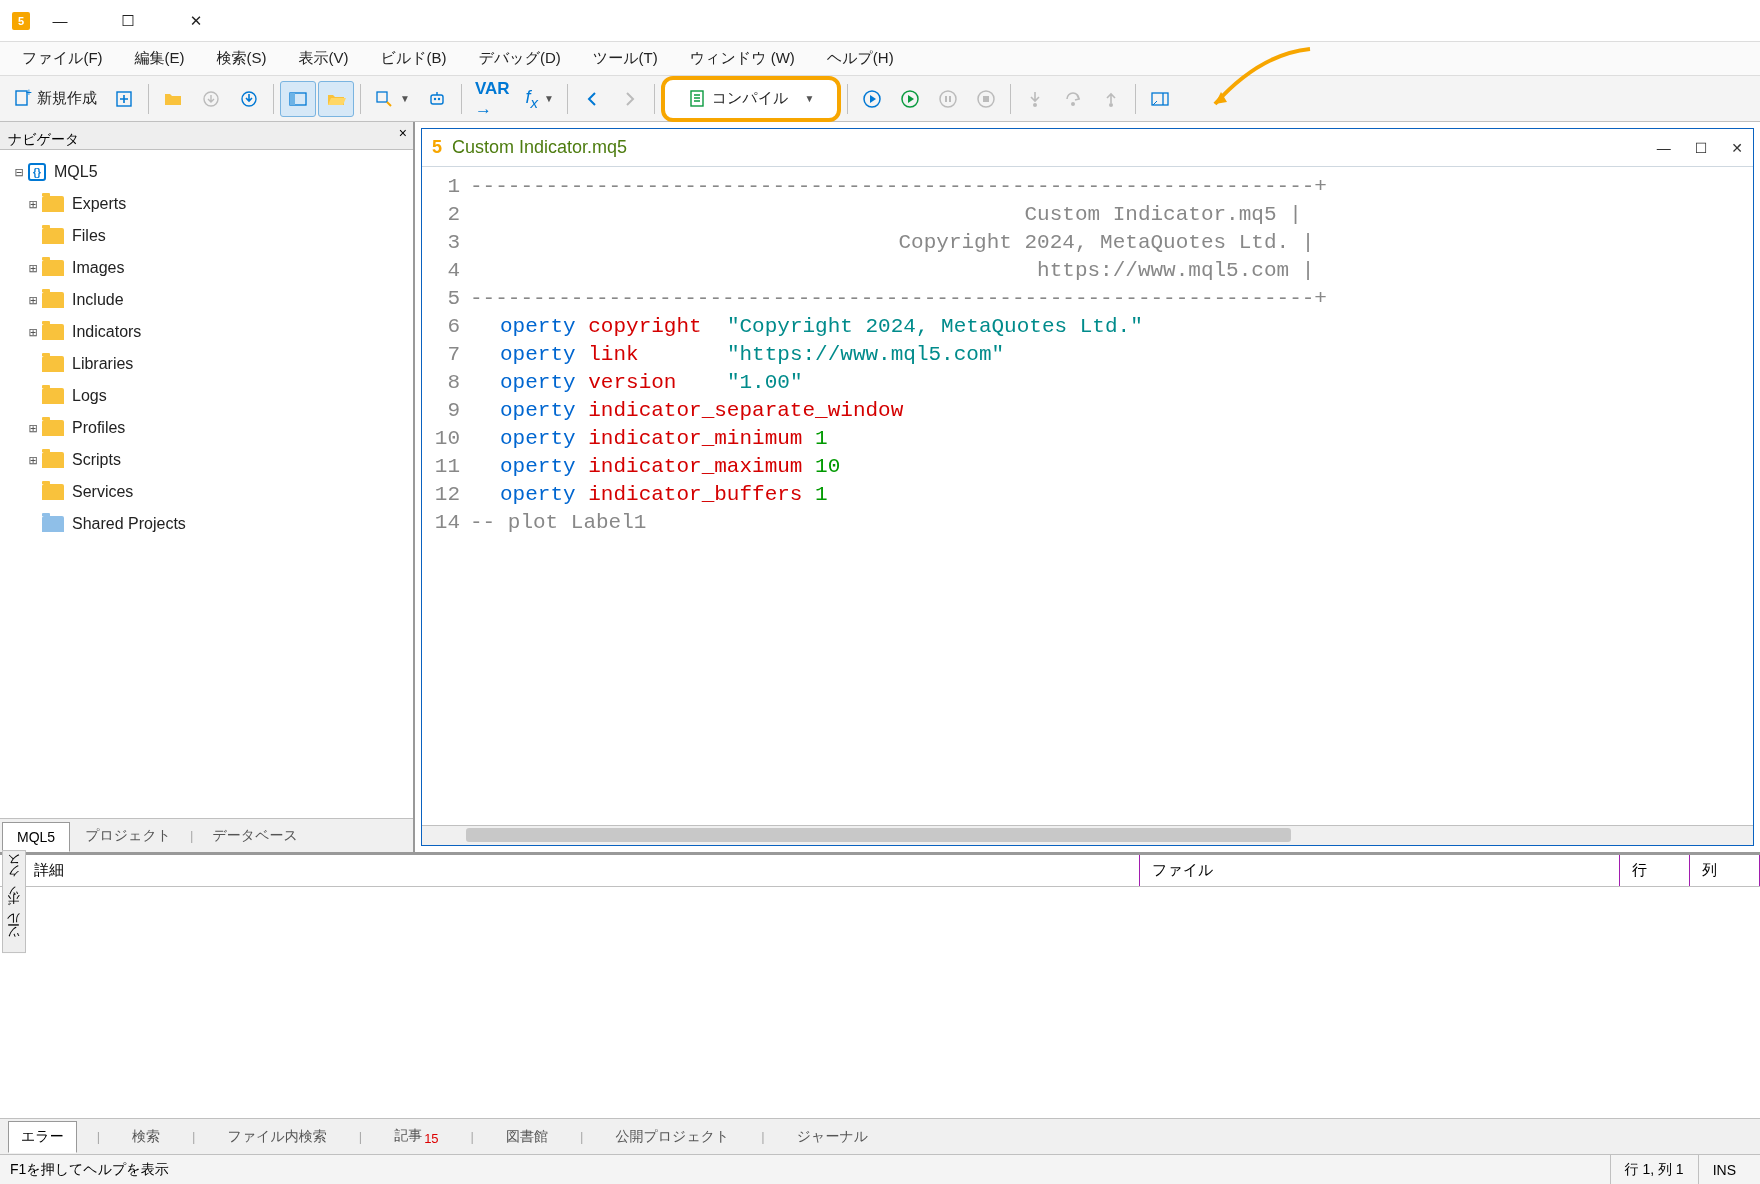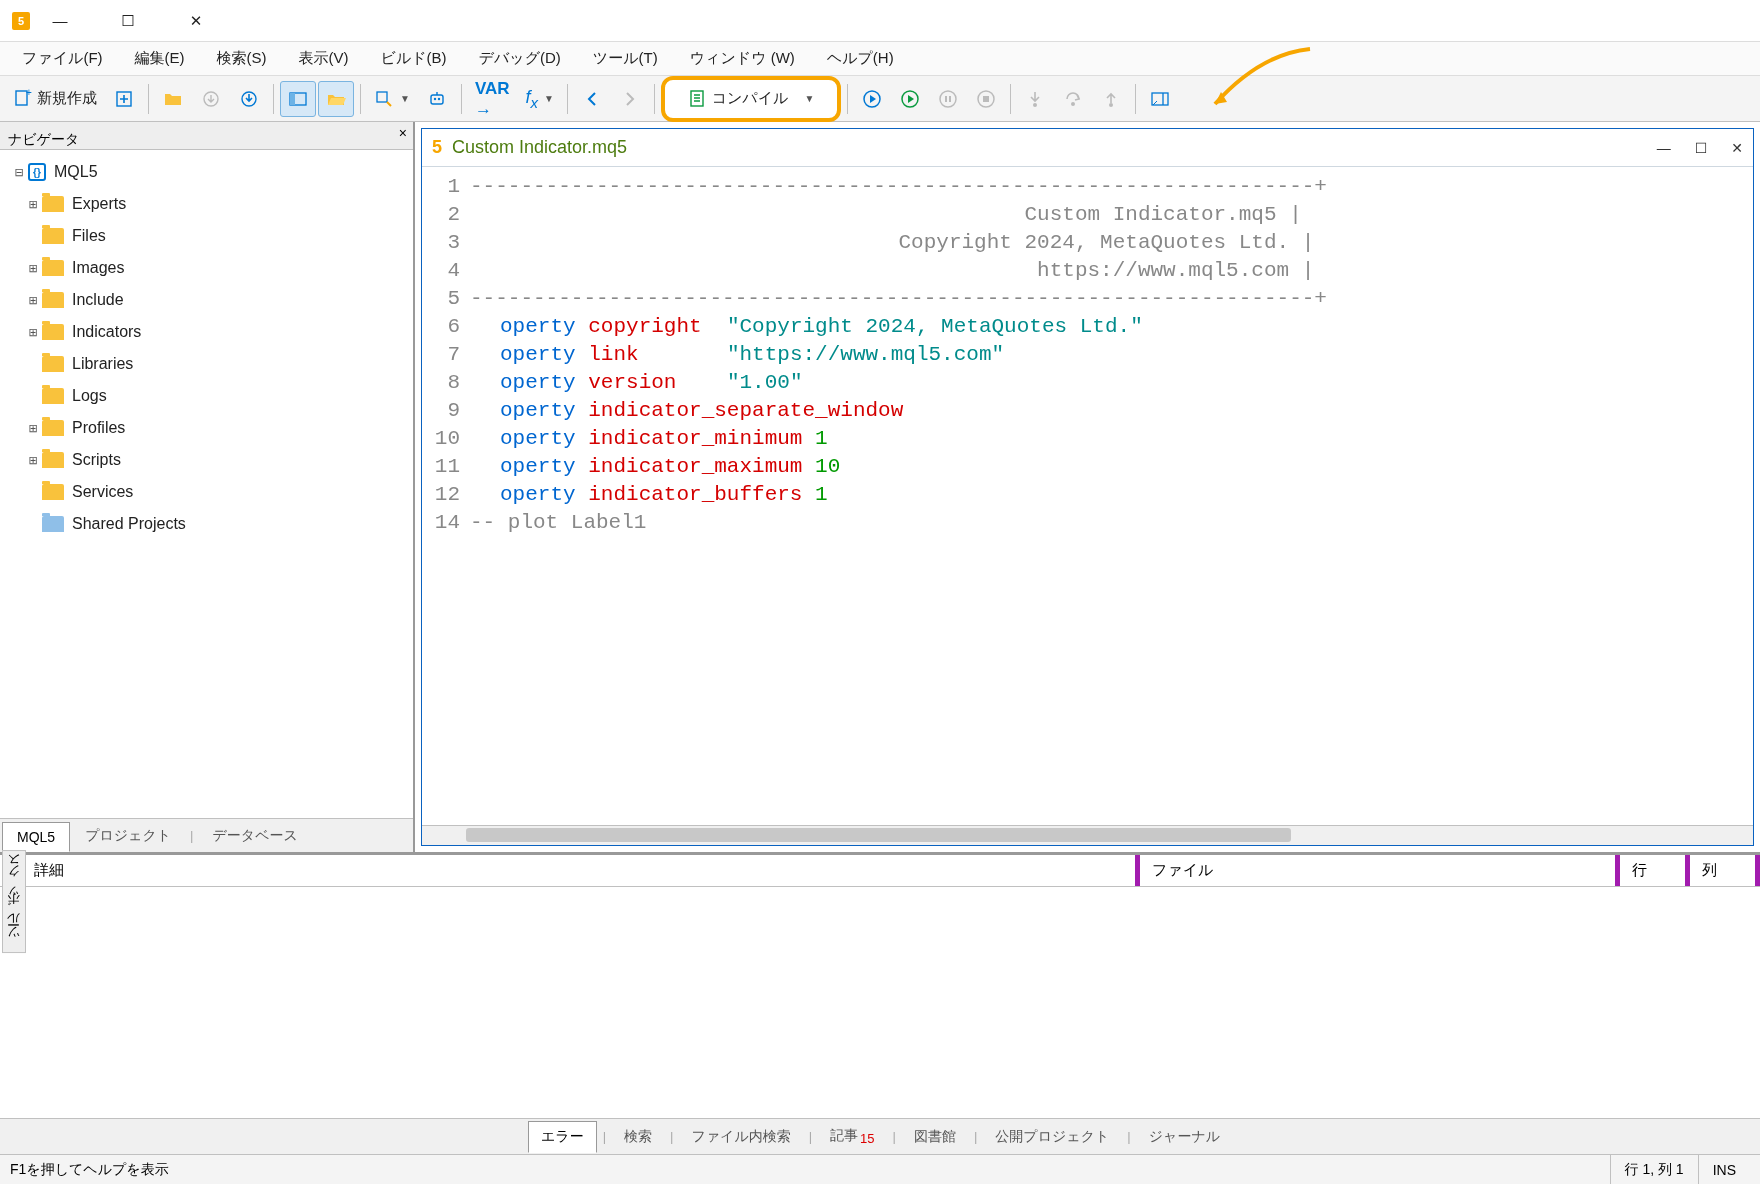--- a/index.html
+++ b/index.html
@@ -48,24 +48,24 @@
 .c-cm { color:#888;}
 .c-kw { color:#0066d0;margin-left:30px;}
 .c-id { color:#d40000;}
 .c-str { color:#008b8b;}
 .c-num { color:#009900;}
 .edhscroll { height:20px; background:#f0f0f0; border-top:1px solid #c0c0c0; position:relative;}
 .edhscroll .thumb { position:absolute; left:44px; top:2px; width:62%; height:14px; background:#c8c8c8; border-radius:3px;}
 .bottom { height:300px; display:flex; flex-direction:column; border-top:1px solid #999;}
 .bhdr { height:32px; display:flex; align-items:stretch; background:#fff; border-bottom:1px solid #c0c0c0; font-size:15px;}
 .bhdr .bx { width:22px; display:flex; align-items:center; justify-content:center; color:#555; border-right:1px solid #ddd;}
-.bcol { padding:6px 12px; border-right:5px solid #a21caf;}
+.bcol { padding:6px 12px; border-right:1px solid #a21caf;}
 .bcol.grow { flex:1;}
 .bbody { flex:1; background:#fff;}
-.btabs { height:36px; display:flex; align-items:center; background:#f0f0f0; border-top:1px solid #c0c0c0; padding:16px 8px; gap:6px;justify-content:center;}
+.btabs { height:36px; display:flex; align-items:center; background:#f0f0f0; border-top:1px solid #c0c0c0; padding:16px 8px; gap:20px;}
 .btab { padding:6px 12px; font-size:14px; color:#555;}
 .btab.active { background:#fff; border:1px solid #999; border-bottom-color:#fff; color:#000;}
 .btabsep { color:#aaa;}
 .badge { font-size:13px; color:#d00; margin-left:2px; vertical-align:sub;}
 .sidevert { position:absolute; left:2px; top:850px; writing-mode:vertical-rl; font-size:13px; background:#eee; padding:6px 2px; border:1px solid #c0c0c0; transform:rotate(180deg);}
 .status { height:30px; display:flex; align-items:center; background:#f4f4f4; border-top:1px solid #c0c0c0; font-size:14px; padding:0 10px;}
 .status .sleft { flex:1;}
 .status .scell { padding:0 14px; border-left:1px solid #c0c0c0; height:100%; display:flex; align-items:center;}
 .arrow { position:absolute; top:44px; left:1200px; pointer-events:none;}
 .disabled { color:#bbb !important;}

